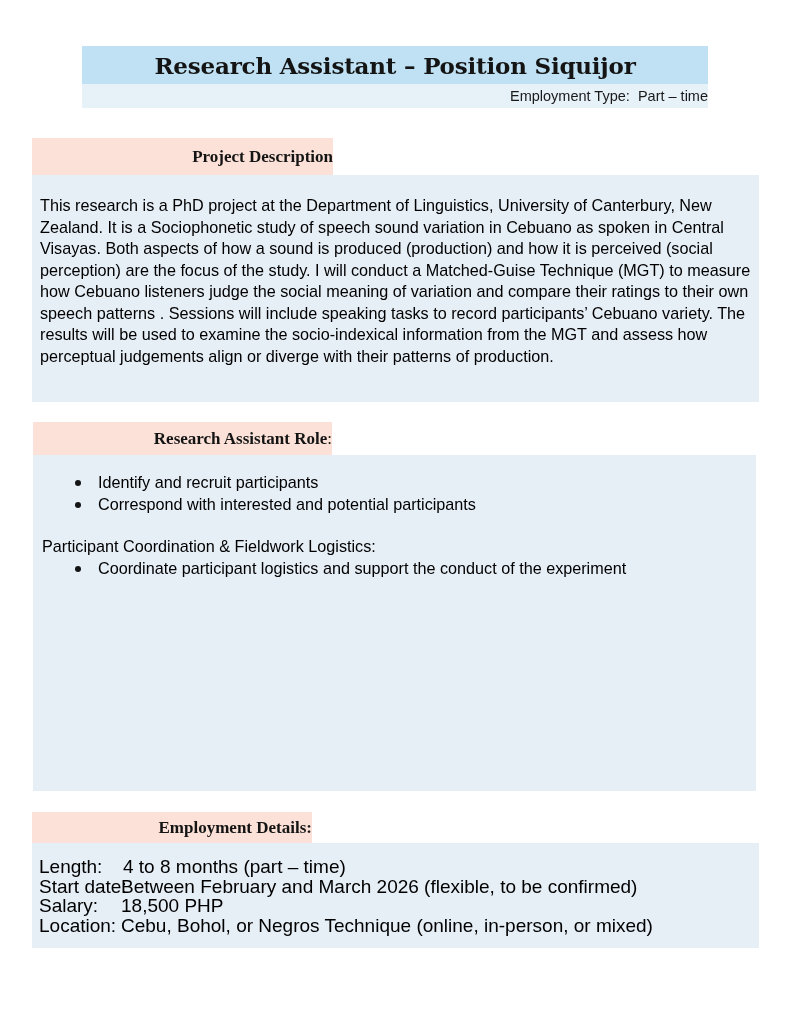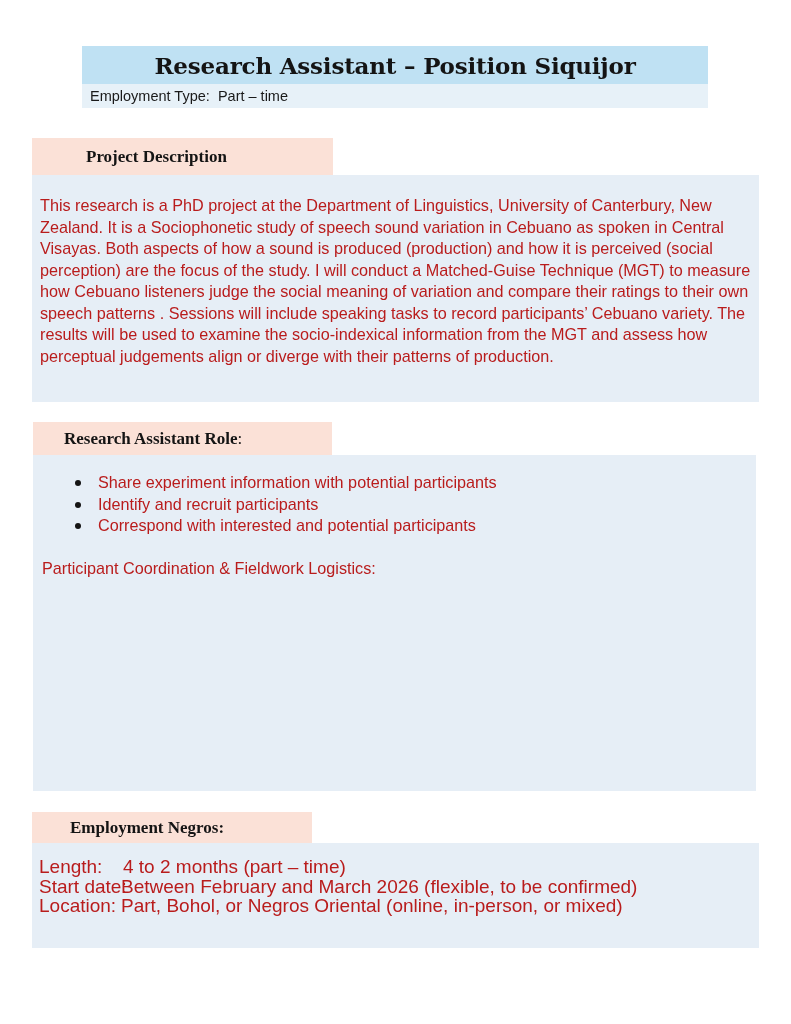--- a/index.html
+++ b/index.html
@@ -1,20 +1,20 @@
 <!DOCTYPE html>
 <html><head>
   <meta charset="utf-8">
   <style>
     html, body { margin: 0; padding: 0; background: #ffffff; }
     body {
       width: 791px; height: 1024px; position: relative; overflow: hidden;
       font-family: "Liberation Sans", sans-serif; color: #111111;
     }
-    .abs { position: absolute; box-sizing: border-box; }
+    .abs { position: absolute; box-sizing: border-box; justify-content: flex-end; }
 
     
     .title-band {
       left: 82px; top: 46px; width: 626px; height: 38px;
       background: #bfe1f3;
       font-family: "DejaVu Serif", "Liberation Serif", serif;
       font-weight: bold; font-size: 23px; color: #141414;
       display: flex; align-items: center; justify-content: center;
       letter-spacing: -0.2px;
     }
@@ -31,21 +31,21 @@
       background: #fbe1d7;
       font-family: Liberation Serif, serif;
       font-weight: bold; font-size: 17px; color: #141414;
       display: flex; align-items: center;
     }
     .tab .colon-thin { font-weight: normal; }
 
     
     .panel {
       background: #e6eef6;
-      font-size: 16.2px; line-height: 21.5px; color: #b91c1c;
+      font-size: 16.2px; line-height: 21.5px; color: #000000;
     }
     .para { margin: 0; }
     .group-label { margin: 0; }
     ul.bullets { list-style: none; margin: 0; padding: 0; }
     ul.bullets li { position: relative; padding-left: 56px; }
     ul.bullets li::before {
       content: ""; position: absolute; left: 33px; top: 8px;
       width: 6px; height: 6px; border-radius: 50%; background: #141414;
     }
     .gap { height: 21px; }
@@ -72,43 +72,47 @@
   <p class="para">This research is a PhD project at the Department of Linguistics, University of Canterbury, New Zealand. It is a Sociophonetic study of speech sound variation in Cebuano as spoken in Central Visayas. Both aspects of how a sound is produced (production) and how it is perceived (social perception) are the focus of the study. I will conduct a Matched-Guise Technique (MGT) to measure how Cebuano listeners judge the social meaning of variation and compare their ratings to their own speech patterns . Sessions will include speaking tasks to record participants’ Cebuano variety. The results will be used to examine the socio-indexical information from the MGT and assess how perceptual judgements align or diverge with their patterns of production.</p>
 </div>
 
 <div class="abs tab" style="left:33px; top:422px; width:299px; height:33px; padding-left:31px;">
   <span>Research Assistant Role</span>
     <span class="colon-thin">:</span>
 </div>
 <div class="abs panel" style="left:33px; top:455px; width:723px; height:336px; padding:17px 8px 0 9px;">
   <div>
     <ul class="bullets">
-      <li>Share experiment information with potential participants</li>
       <li>Identify and recruit participants</li>
       <li>Correspond with interested and potential participants</li>
     </ul>
   </div>
   <div class="gap"></div>
   <div>
     <p class="group-label">Participant Coordination &amp; Fieldwork Logistics:</p>
     <ul class="bullets">
+      <li>Coordinate participant logistics and support the conduct of the experiment</li>
     </ul>
   </div>
   <div class="gap"></div>
 </div>
 
 <div class="abs tab" style="left:32px; top:812px; width:280px; height:31px; padding-left:38px;">
-  <span>Employment Negros:</span>
+  <span>Employment Details:</span>
 </div>
 <div class="abs panel" style="left:32px; top:843px; width:727px; height:105px; padding:14px 8px 0 7px; font-size:19px; line-height:19.5px;">
   <div class="detail-row">
     <span class="detail-label" style="width:84px">Length:</span>
-    <span>4 to 2 months (part – time)</span>
+    <span>4 to 8 months (part – time)</span>
   </div>
   <div class="detail-row">
     <span class="detail-label" style="width:82px">Start date:</span>
     <span>Between February and March 2026 (flexible, to be confirmed)</span>
   </div>
   <div class="detail-row">
+    <span class="detail-label" style="width:82px">Salary:</span>
+    <span>18,500 PHP</span>
+  </div>
+  <div class="detail-row">
     <span class="detail-label" style="width:82px">Location:</span>
-    <span>Part, Bohol, or Negros Oriental (online, in-person, or mixed)</span>
+    <span>Cebu, Bohol, or Negros Technique (online, in-person, or mixed)</span>
   </div>
 </div>
 
 </body></html>

